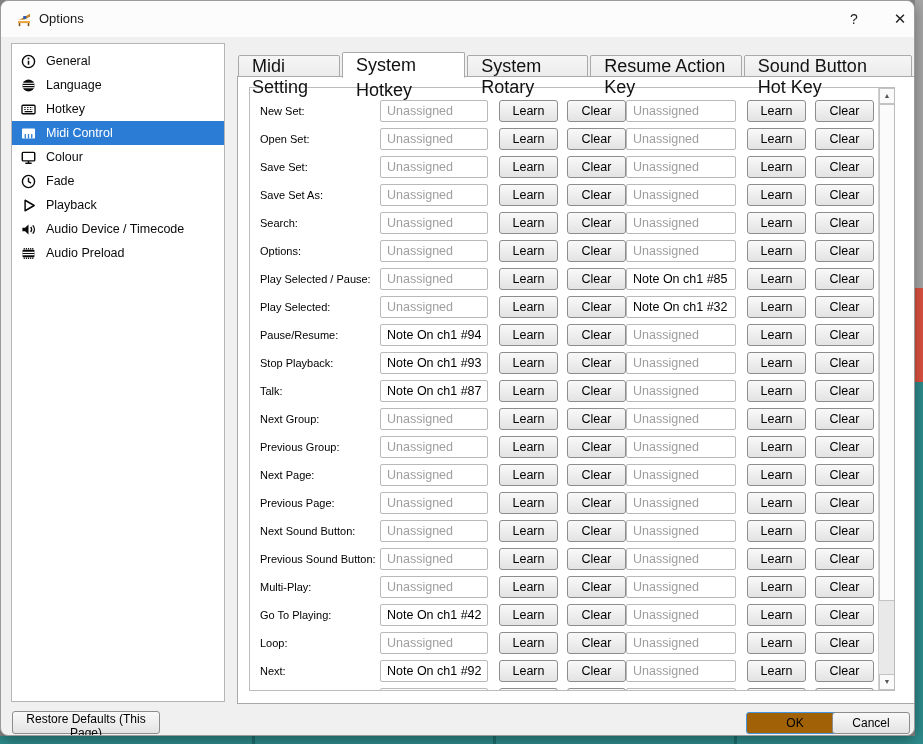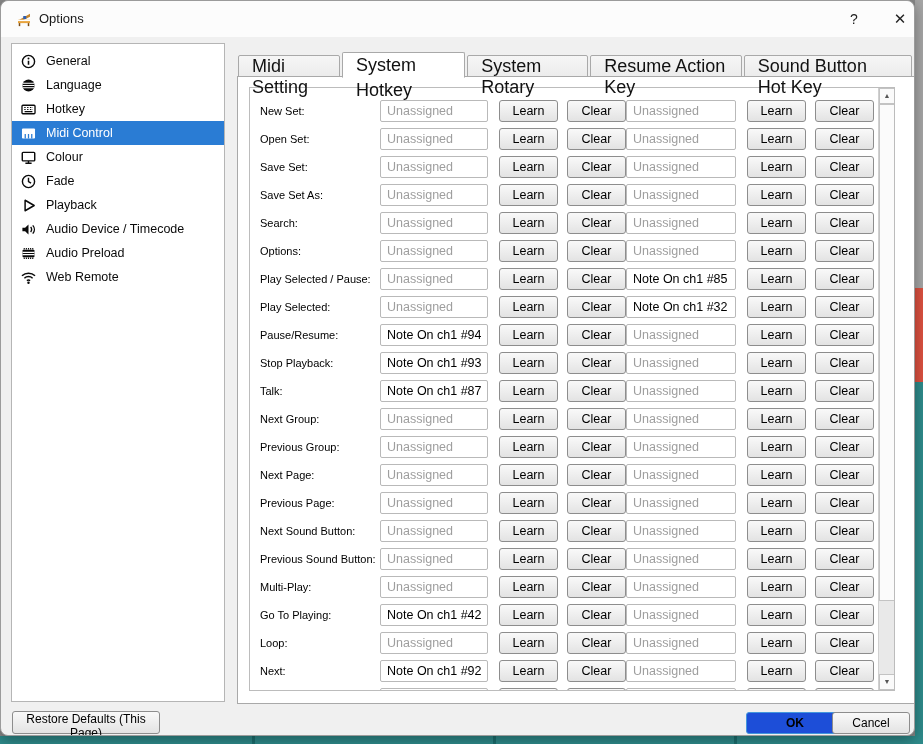--- a/index.html
+++ b/index.html
@@ -76,22 +76,22 @@
     color:#555; cursor:default; }
   .sbtn.up { top:0; } .sbtn.down { bottom:0; }
   .sthumb { position:absolute; left:0; top:16px; width:16px; height:497px;
     background:#fbfbfb; border:1px solid #c3c3c3; cursor:default; }
 
   
   .footer-btn { position:absolute; height:23px; background:linear-gradient(#f9f9f9,#e3e3e3);
     border:1px solid #8d8d8d; border-radius:3px; font-family:"Liberation Sans",sans-serif;
     font-size:12px; color:#000; cursor:default; }
   .restore { left:11px; top:710px; width:148px; }
-  .ok { left:745px; top:711px; width:98px; height:22px; background:#1d4ed8;
-    border:1px solid #4396dd;font-weight:bold; }
+  .ok { left:745px; top:711px; width:98px; height:22px; background:#a16207;
+    border:1px solid #4396dd; }
   .cancel { left:831px; top:711px; width:78px; height:22px; }
 </style>
 </head>
 <body>
 
 <div id="stage">
   <div class="bg-right"></div>
   <div class="bg-bottom"></div>
 
   <div class="dialog">
@@ -171,27 +171,20 @@
           <span>Audio Device / Timecode</span>
         </div>
         <div class="side-item">
           <svg viewBox="0 0 24 24">
             <rect x="3.6" y="6.8" width="16.8" height="10.4" rx="1" fill="currentColor"></rect>
             <path d="M6 4.2v2.2M9 4.2v2.2M12 4.2v2.2M15 4.2v2.2M18 4.2v2.2M6 17.6v2.2M9 17.6v2.2M12 17.6v2.2M15 17.6v2.2M18 17.6v2.2" stroke="currentColor" stroke-width="1.6"></path>
             <path d="M3.6 10.4h16.8M3.6 13.6h16.8" stroke="var(--icon-bg,#fff)" stroke-width="1.5"></path>
           </svg>
           <span>Audio Preload</span>
         </div>
-        <div class="side-item">
-          <svg viewBox="0 0 24 24">
-            <path d="M2.8 9.6a13.2 13.2 0 0118.4 0M6.2 13a8.4 8.4 0 0111.6 0M9.7 16.4a4 4 0 014.6 0" fill="none" stroke="currentColor" stroke-width="2.1"></path>
-            <circle cx="12" cy="19.4" r="1.7" fill="currentColor"></circle>
-          </svg>
-          <span>Web Remote</span>
-        </div>
       </div>
 
     <div class="tabstrip" id="tabstrip">
         <div class="tab">Midi Setting</div>
         <div class="tab active">System Hotkey</div>
         <div class="tab">System Rotary</div>
         <div class="tab">Resume Action Key</div>
         <div class="tab">Sound Button Hot Key</div>
       </div>
 

